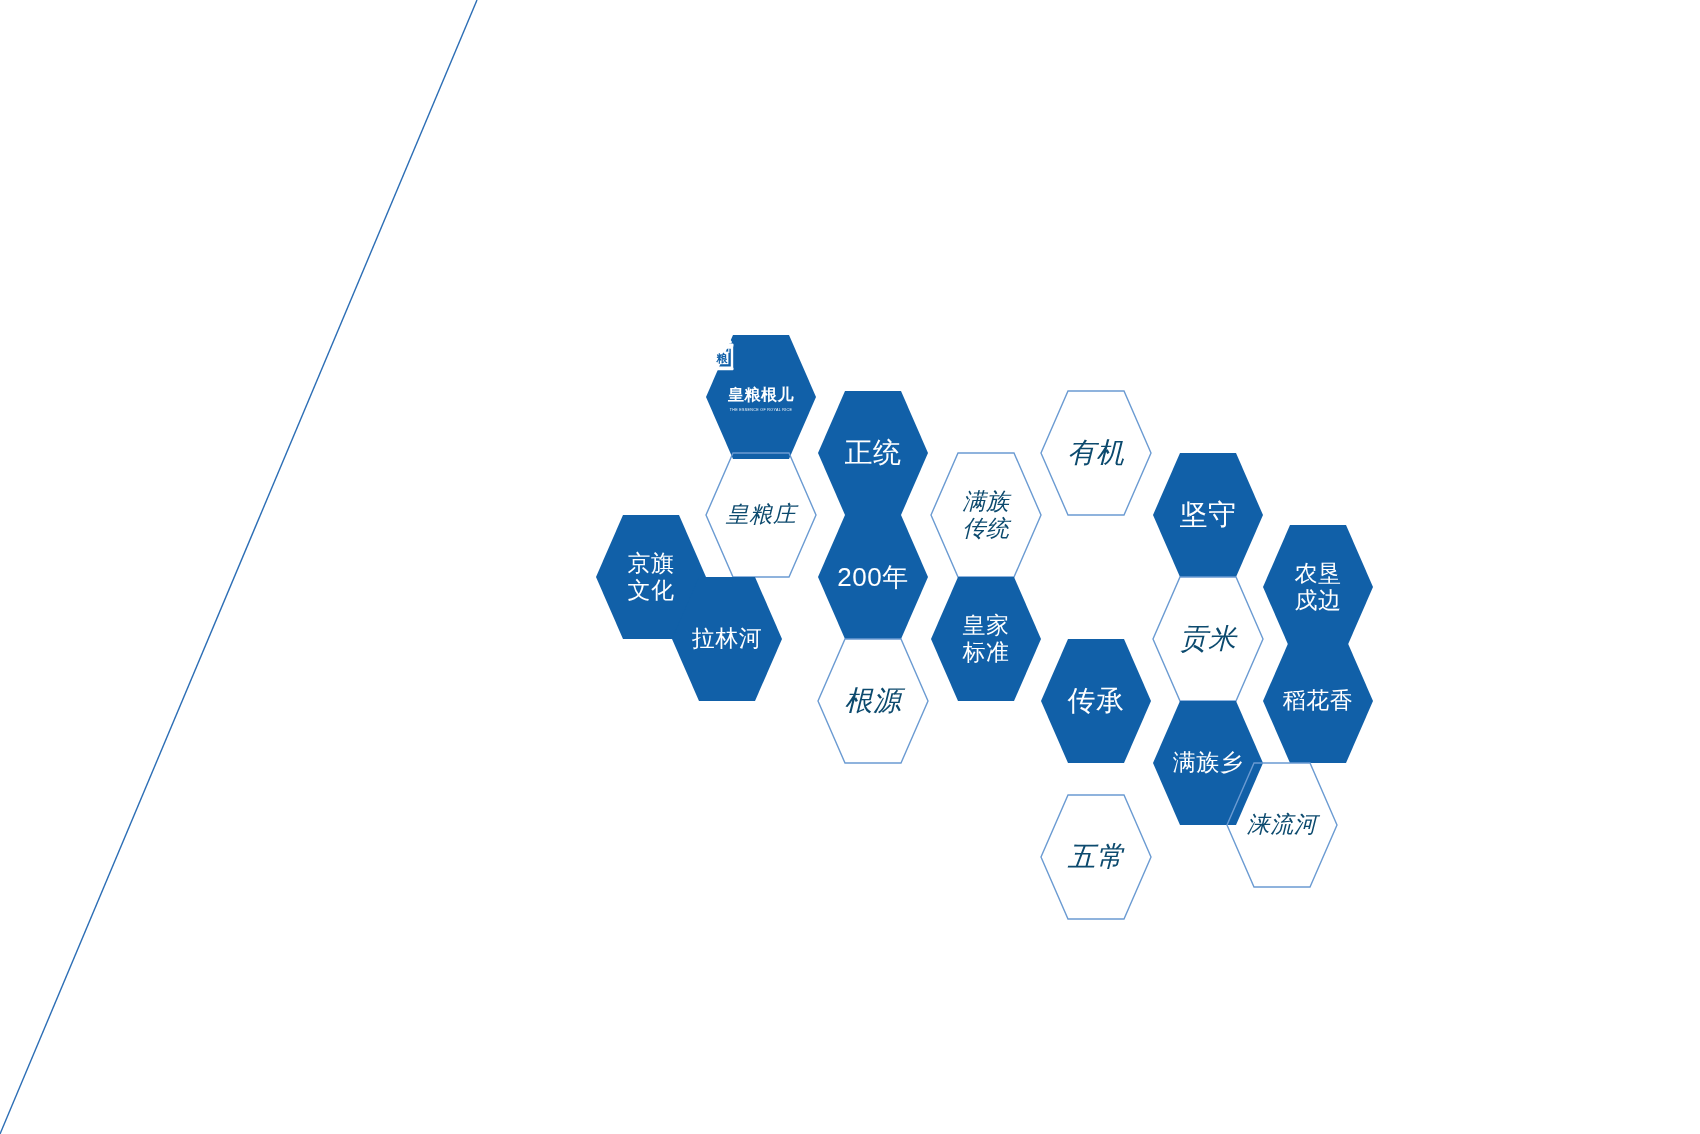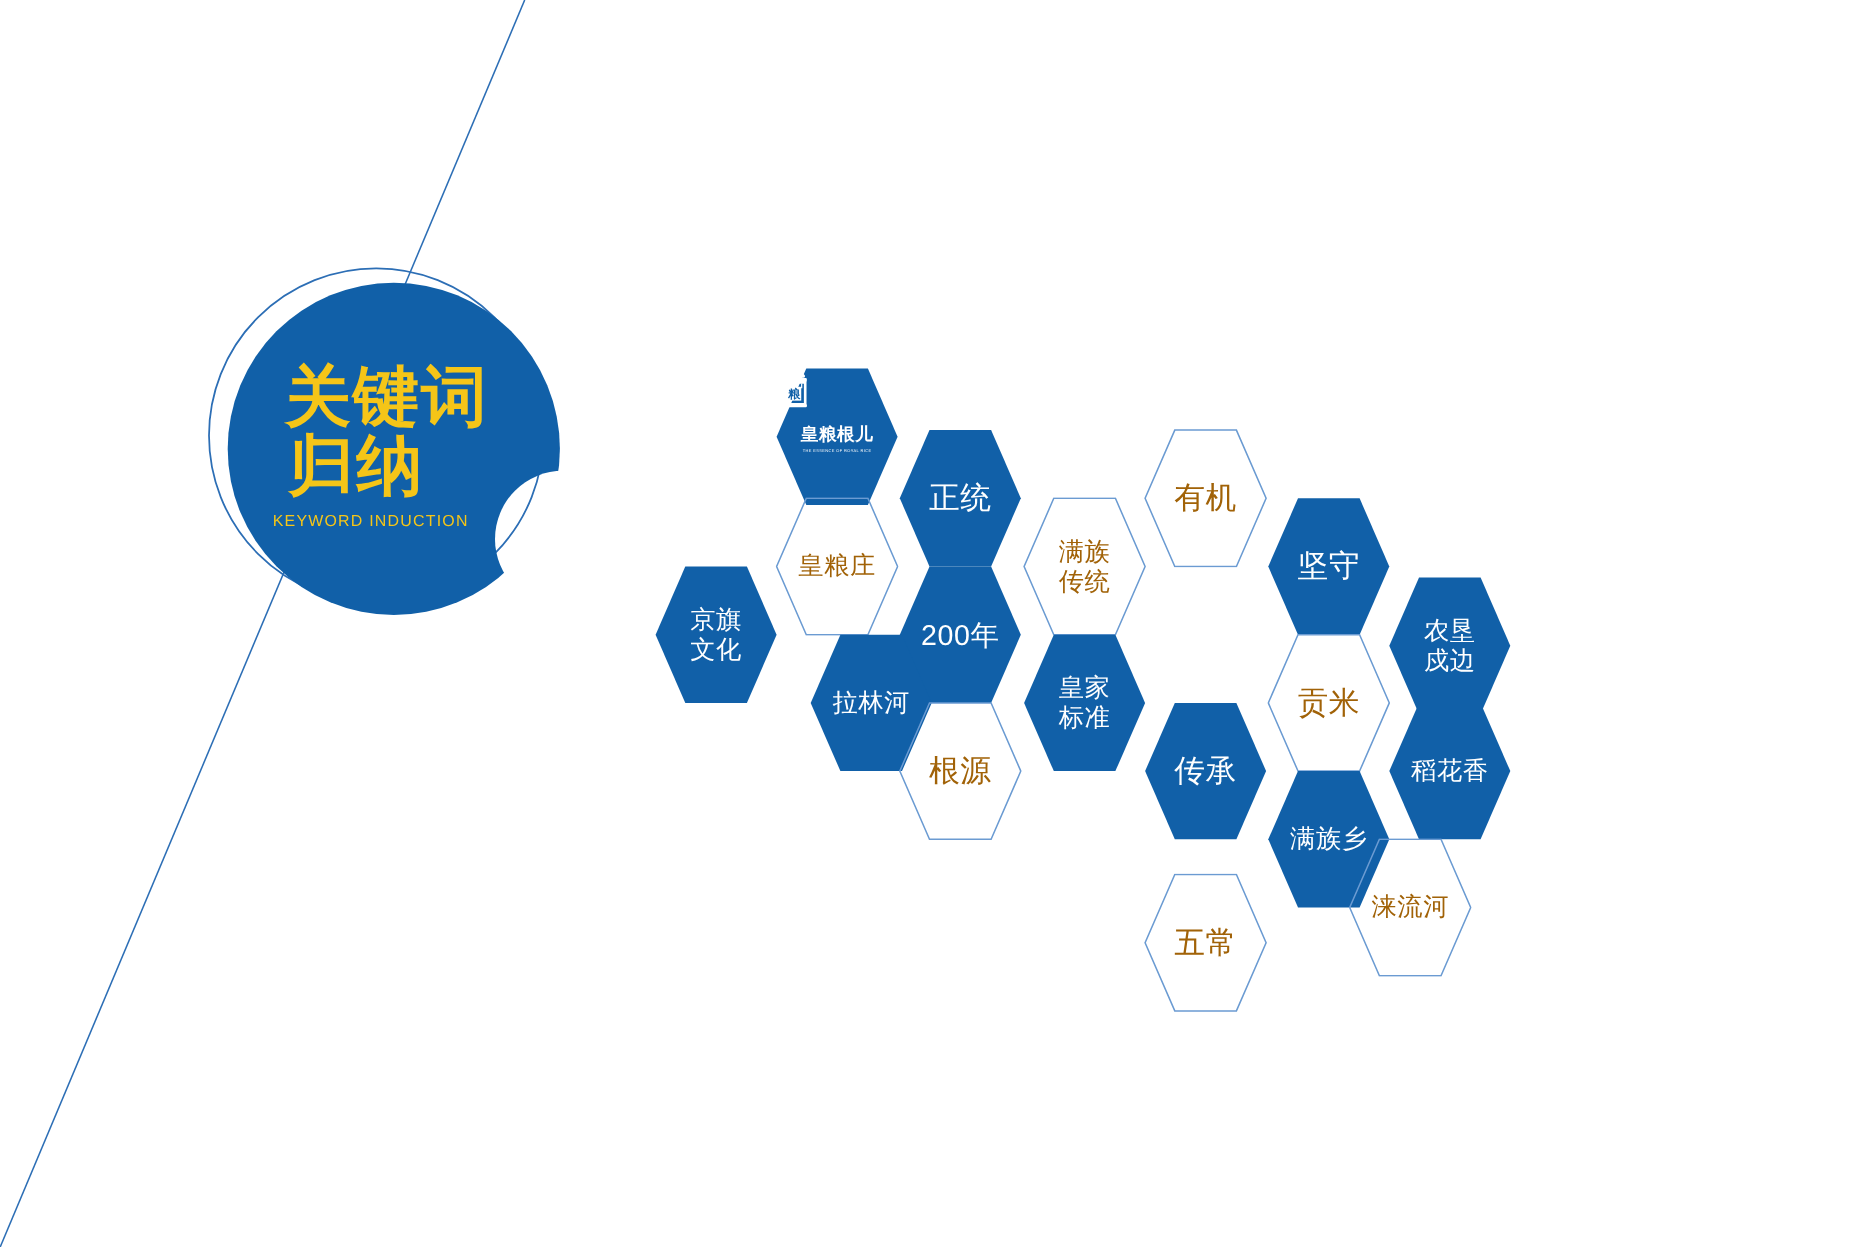--- a/index.html
+++ b/index.html
@@ -80,21 +80,21 @@
     align-items: center;
     justify-content: center;
     text-align: left;
     line-height: 1.18;
     letter-spacing: 0.5px;
     pointer-events: none;
     box-sizing: border-box;
     padding: 0 6px;
   }
   .hex.filled .hex-label { color: #ffffff; }
-  .hex.outline .hex-label { color: #a16207; }
+  .hex.outline .hex-label { color: #0c4a6e; font-style: italic; }
 
   .fs-lg  { font-size: 28px; }
   .fs-md  { font-size: 26px; }
   .fs-sm  { font-size: 23px; }
 
   
   .brand-logo {
     position: absolute;
     left: 0; top: 0;
     width: 112px; height: 126px;
@@ -123,42 +123,20 @@
 </style>
 </head>
 <body>
 
 <div id="stage">
 
   <svg class="bg-line" viewBox="0 0 1700 1134" preserveAspectRatio="none" aria-hidden="true">
     <line x1="477" y1="0" x2="0" y2="1134" stroke="#2C6EB5" stroke-width="1.4"></line>
   </svg>
 
-  <div class="badge-wrap">
-    <svg width="350" height="356" viewBox="0 0 350 356" aria-hidden="true">
-      <defs>
-
-        <mask id="notchMask">
-          <rect x="0" y="0" width="350" height="356" fill="#000"></rect>
-          <circle cx="186" cy="180" r="151" fill="#fff"></circle>
-          <circle cx="340" cy="262" r="62" fill="#000"></circle>
-        </mask>
-      </defs>
-
-      <circle cx="170" cy="168" r="152" fill="none" stroke="#2C6EB5" stroke-width="1.6"></circle>
-
-      <rect x="0" y="0" width="350" height="356" fill="#1160A8" mask="url(#notchMask)"></rect>
-    </svg>
-
-    <div class="badge-text">
-      <div class="badge-line1">关键词</div>
-      <div class="badge-line2">归纳</div>
-      <div class="badge-sub">KEYWORD INDUCTION</div>
-    </div>
-  </div>
 
   <div id="hex-cluster">
       <div class="hex filled" style="left: 705px; top: 334px;">
         <svg width="112" height="126" viewBox="0 0 112 126" aria-hidden="true">
           <polygon points="28,1 84,1 111,63 84,125 28,125 1,63" fill="#1160A8" stroke="none" stroke-width="1.4"></polygon>
         </svg>
         <div class="brand-logo">
           <svg width="34" height="40" viewBox="0 0 34 40" aria-hidden="true">
             <path d="M9 9 Q13 2.5 17.5 4.2 Q22 1.8 25.5 6 Q28 8 26 9.4 L9 9.4 Z" fill="#ffffff"></path>
             <rect x="5.5" y="9.6" width="23" height="3.4" rx="1" fill="#ffffff"></rect>
@@ -214,21 +192,21 @@
           <polygon points="28,1 84,1 111,63 84,125 28,125 1,63" fill="#1160A8" stroke="none" stroke-width="1.4"></polygon>
         </svg>
         <div class="hex-label fs-lg">坚守</div>
       </div>
       <div class="hex filled" style="left: 1262px; top: 524px;">
         <svg width="112" height="126" viewBox="0 0 112 126" aria-hidden="true">
           <polygon points="28,1 84,1 111,63 84,125 28,125 1,63" fill="#1160A8" stroke="none" stroke-width="1.4"></polygon>
         </svg>
         <div class="hex-label fs-sm">农垦<br>戍边</div>
       </div>
-      <div class="hex filled" style="left: 736px; top: 576px;">
+      <div class="hex filled" style="left: 671px; top: 576px;">
         <svg width="112" height="126" viewBox="0 0 112 126" aria-hidden="true">
           <polygon points="28,1 84,1 111,63 84,125 28,125 1,63" fill="#1160A8" stroke="none" stroke-width="1.4"></polygon>
         </svg>
         <div class="hex-label fs-sm">拉林河</div>
       </div>
       <div class="hex filled" style="left: 930px; top: 576px;">
         <svg width="112" height="126" viewBox="0 0 112 126" aria-hidden="true">
           <polygon points="28,1 84,1 111,63 84,125 28,125 1,63" fill="#1160A8" stroke="none" stroke-width="1.4"></polygon>
         </svg>
         <div class="hex-label fs-sm">皇家<br>标准</div>

